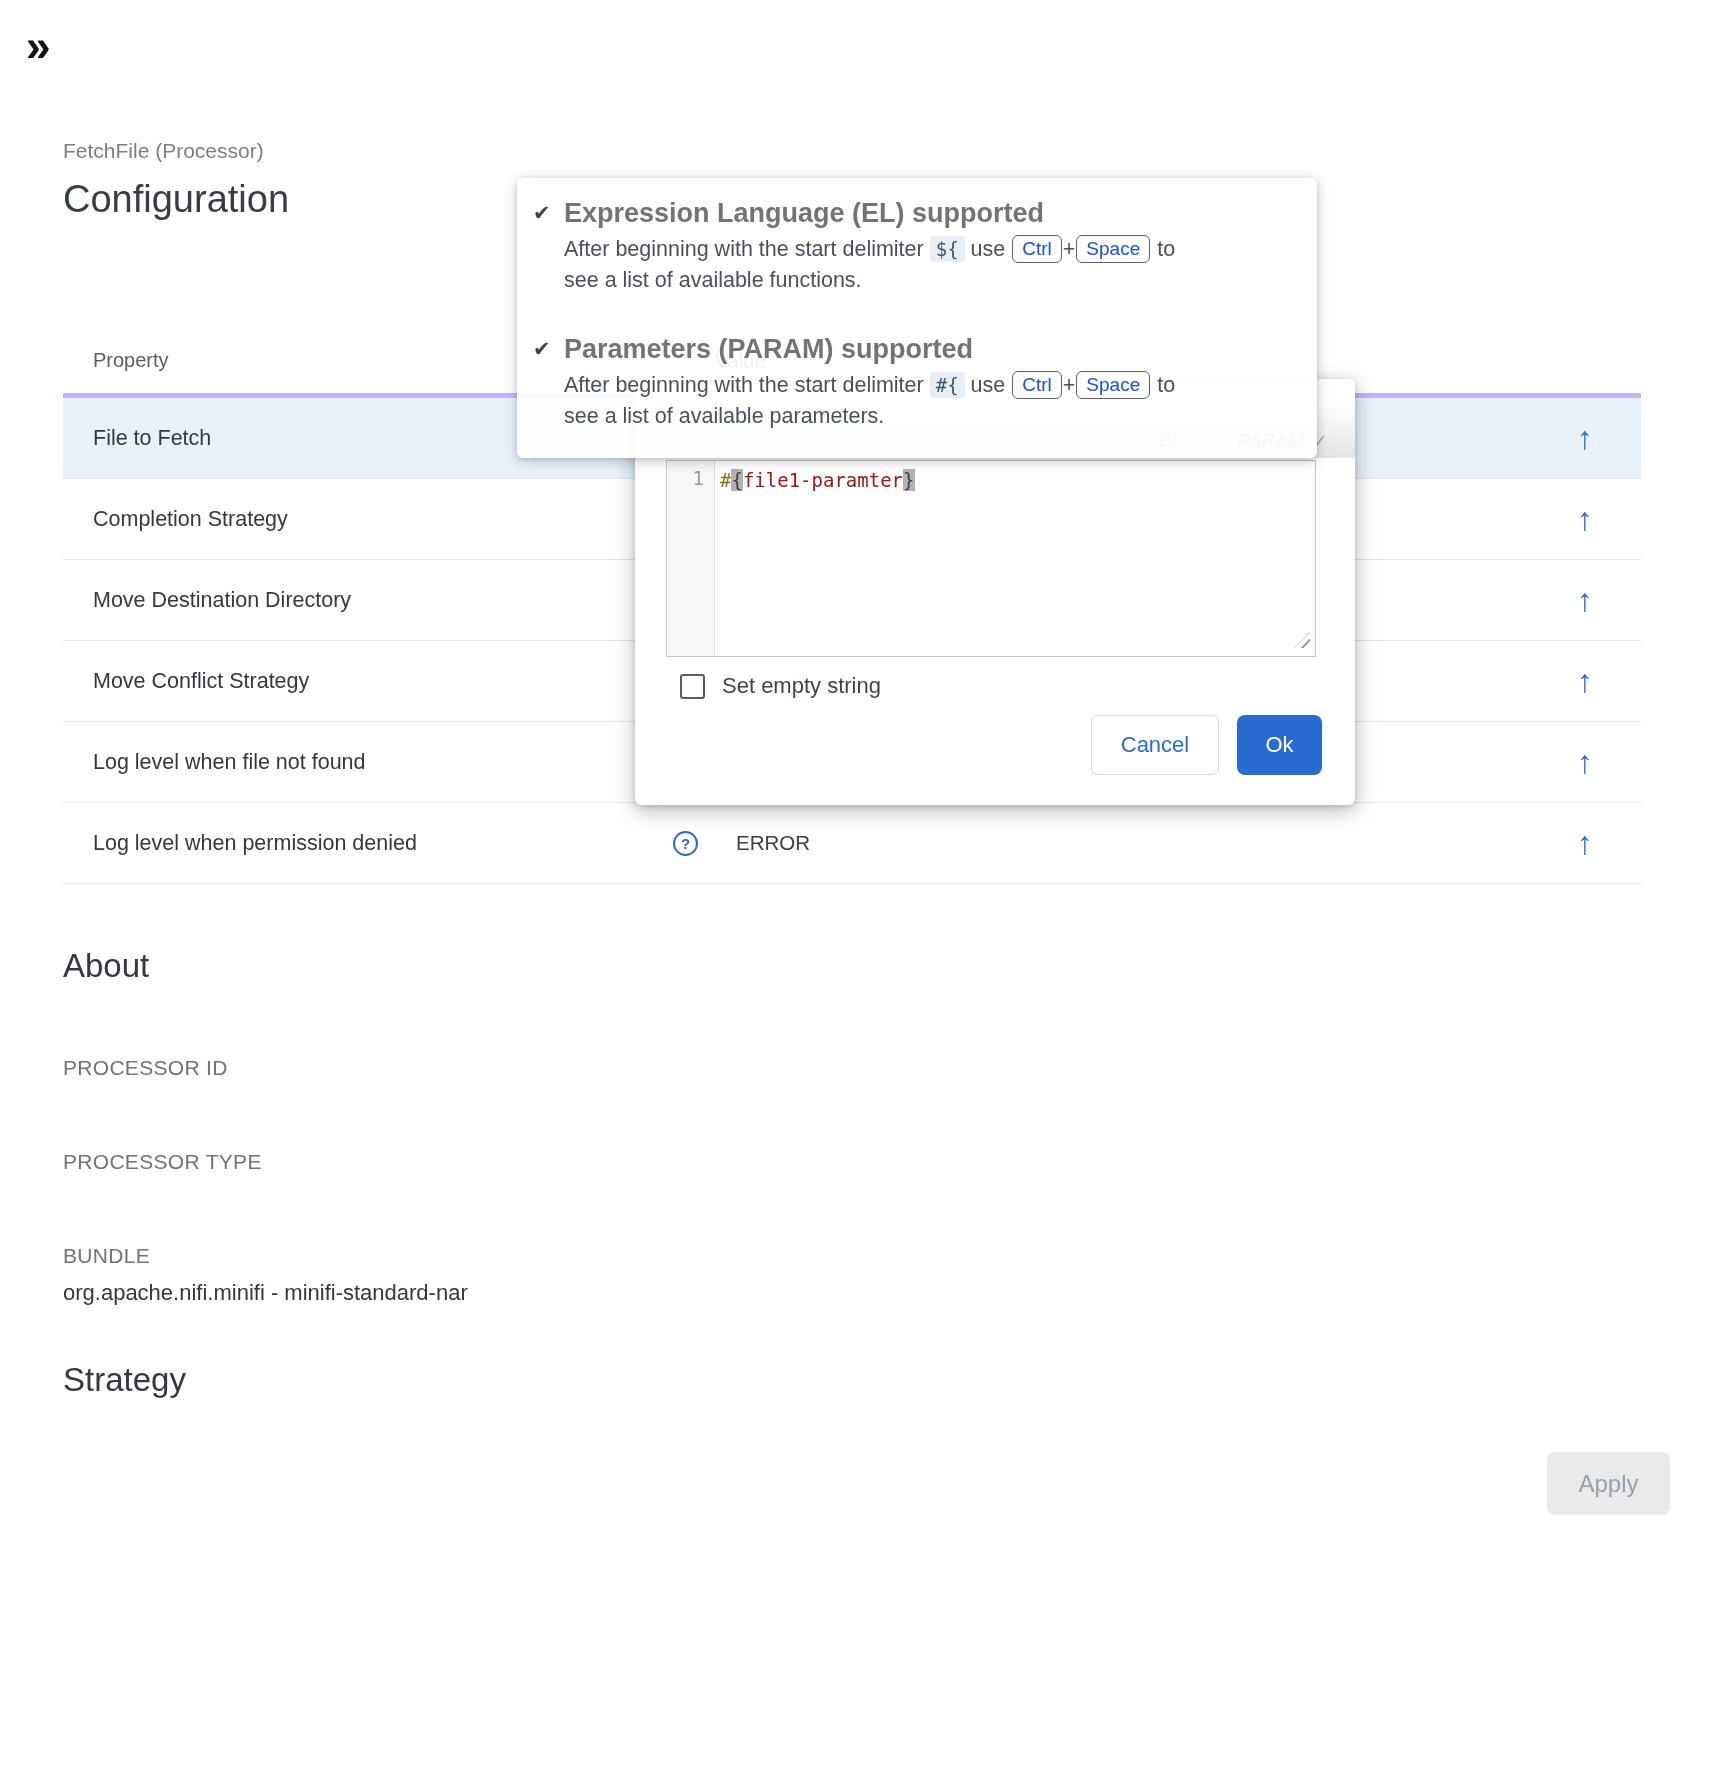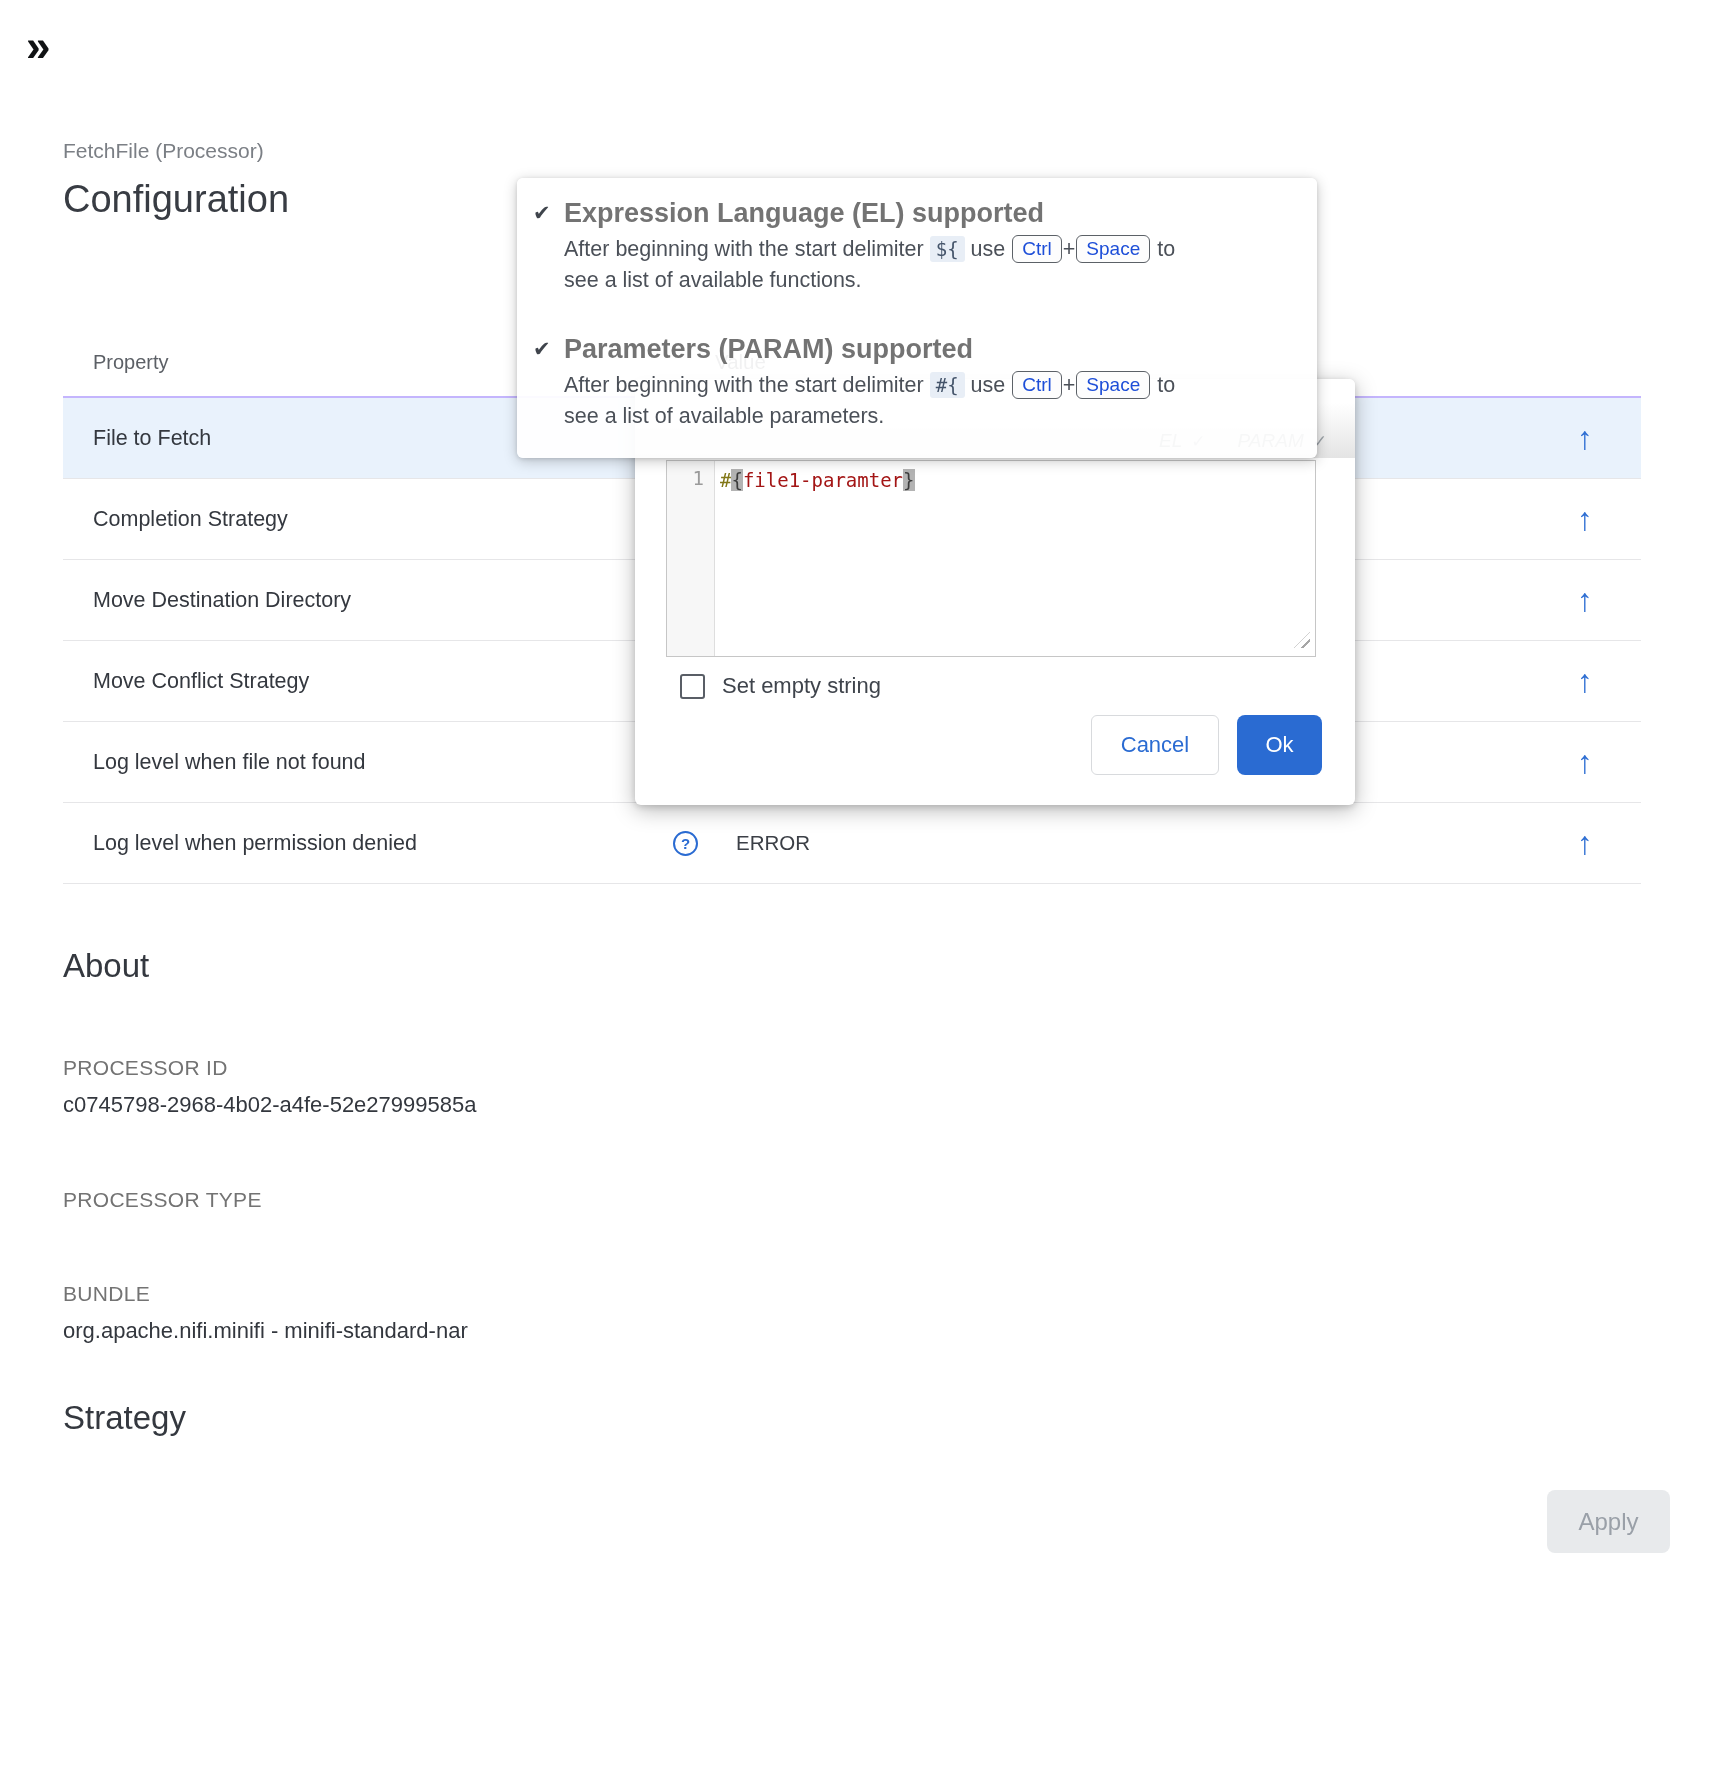--- a/index.html
+++ b/index.html
@@ -11,21 +11,21 @@
     line-height:1; cursor:pointer; font-weight:700; letter-spacing:-4px; }
 
   .content { position:absolute; left:63px; top:0; width:1578px; }
 
   .subtitle { padding-top:138px; font-size:21px; line-height:26px; color:#7b7f85; }
   .page-title { margin-top:12px; font-size:38px; line-height:46px; font-weight:400; color:#383c43; }
 
   
   .ptable { margin-top:106px; width:100%; }
   .prow { display:flex; align-items:center; height:81px; border-bottom:1px solid #e6e6e8; background:#fff; }
-  .prow.header { height:70px; border-bottom:2px solid #c4b5fd; color:#5c6066; font-size:20px; }
+  .prow.header { height:70px; border-bottom:5px solid #c4b5fd; color:#5c6066; font-size:20px; }
   .prow.selected { background:#e9f2fc; }
   .col-prop { width:597px; padding-left:30px; font-size:21.5px; color:#34383f; }
   .prow.header .col-prop { font-size:20px; color:#5c6066; }
   .col-val { flex:1; display:flex; align-items:center; padding-left:13px; font-size:20.5px; color:#3b3f46; }
   .prow.header .col-val { padding-left:55px; }
   .col-arrow { width:112px; display:flex; align-items:center; justify-content:center; }
   .up-arrow { color:#2f6fd3; font-size:32px; line-height:1; cursor:pointer; }
   .help-circle { width:25px; height:25px; border:2.5px solid #2a6bd2; border-radius:50%;
     color:#2a6bd2; font-size:15px; font-weight:700; display:flex; align-items:center;
     justify-content:center; margin-right:38px; cursor:pointer; flex:none; }
@@ -155,21 +155,20 @@
         <span>ERROR</span>
       </div>
       <div class="col-arrow">
           <span class="up-arrow">↑</span>
         </div>
     </div>
   </div>
 
   <div class="sec-title">About</div>
   <div class="about-label">PROCESSOR ID</div>
-  <div class="about-value">c0745798-2968-4b02-a4fe-52e27999585a</div>
   <div class="about-label">PROCESSOR TYPE</div>
   <div class="about-label">BUNDLE</div>
   <div class="about-value">org.apache.nifi.minifi - minifi-standard-nar</div>
 
   <div class="sec-title comments">Strategy</div>
 
   <div class="apply-row">
     <button class="apply-btn" disabled="">Apply</button>
   </div>
 </div>

